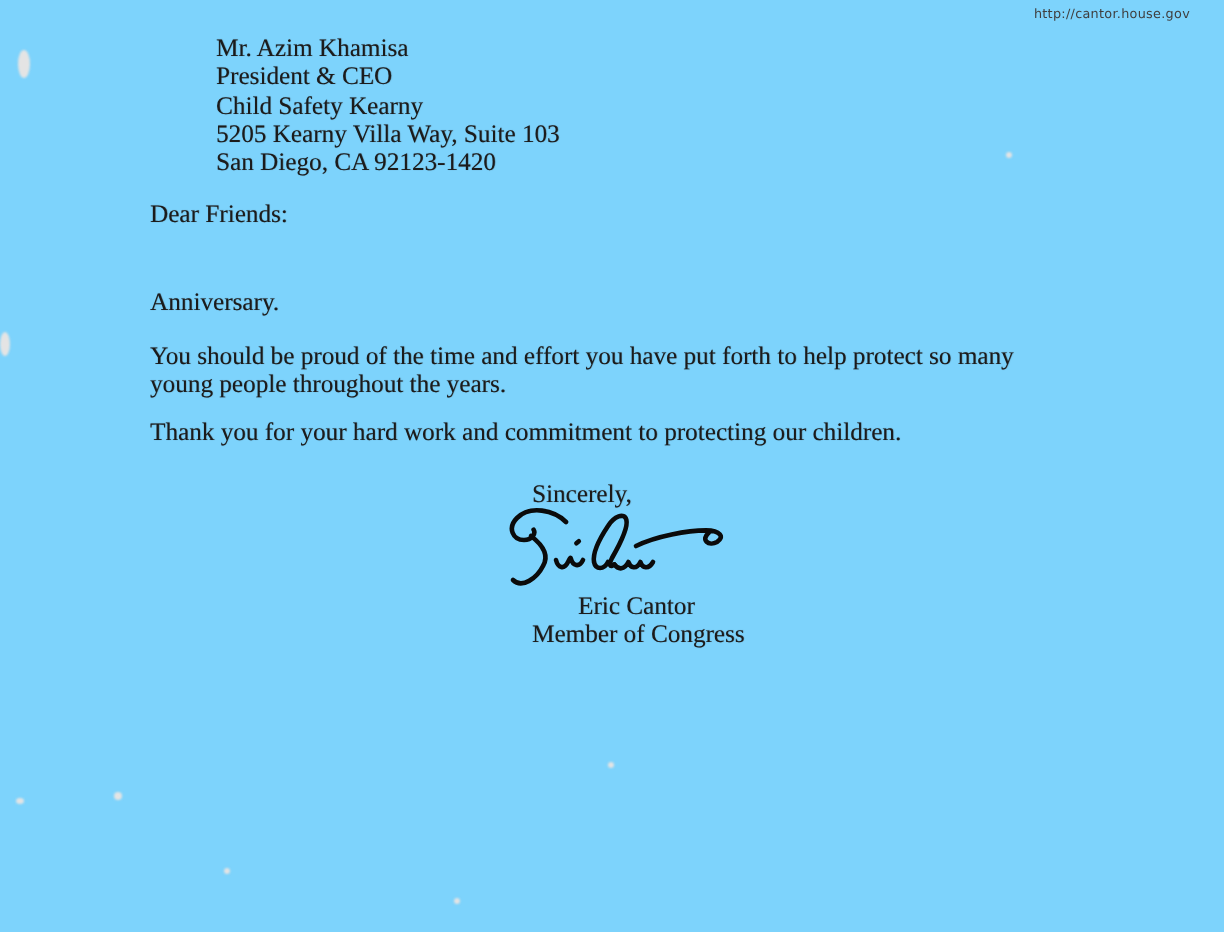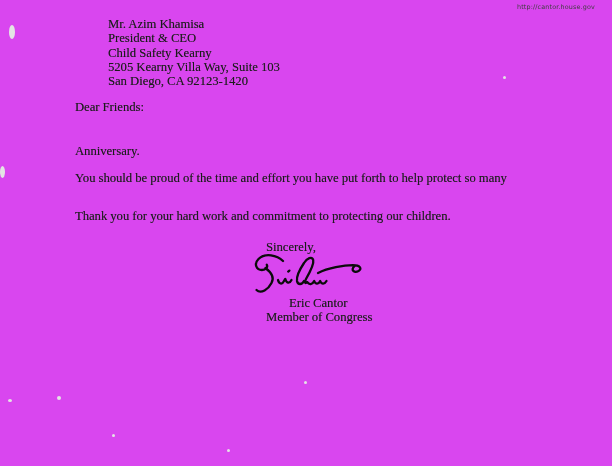--- a/index.html
+++ b/index.html
@@ -4,21 +4,21 @@
 <style>
   html, body {
     margin: 0;
     padding: 0;
     background: #ffffff;
   }
   .page {
     position: relative;
     width: 612px;
     height: 466px;
-    background: #d946ef;
+    background: #7dd3fc;
     overflow: hidden;
     font-family: "Liberation Serif", serif;
     color: #1b1b1b;
   }
   .scan-text {
     position: absolute;
     font-size: 12.6px;
     line-height: 14.3px;
     white-space: nowrap;
     text-shadow: 0.2px 0.2px 0.4px rgba(45,45,45,0.55);
@@ -76,20 +76,21 @@
     <div>Child Safety Kearny</div>
     <div>5205 Kearny Villa Way, Suite 103</div>
     <div>San Diego, CA 92123-1420</div>
   </div>
 
   <div class="scan-text" style="left:75px; top:100px;">Dear Friends:</div>
 
   <div class="scan-text" style="left:75px; top:144px;">Anniversary.</div>
 
   <div class="scan-text" style="left:75px; top:170.5px;">You should be proud of the time and effort you have put forth to help protect so many</div>
+  <div class="scan-text" style="left:75px; top:185px;">young people throughout the years.</div>
 
   <div class="scan-text" style="left:75px; top:208.5px;">Thank you for your hard work and commitment to protecting our children.</div>
 
   <div class="scan-text" style="left:266px; top:240px;font-family:Liberation Serif, serif;">Sincerely,</div>
 
   <svg class="signature-svg" viewBox="0 0 114 44" aria-hidden="true">
     <g fill="none" stroke="#0b0b0b" stroke-width="2.3" stroke-linecap="round" stroke-linejoin="round">
 
       <path d="M31,8 C25,2 13,-0.5 6.5,6 C1.5,11 4.5,17 10,17 C14,17 16,13.8 14.8,11.8"></path>
       <path d="M13.5,15 C20,20 22.5,25 19.5,30 C16.5,36 9,41.5 4.5,37"></path>

